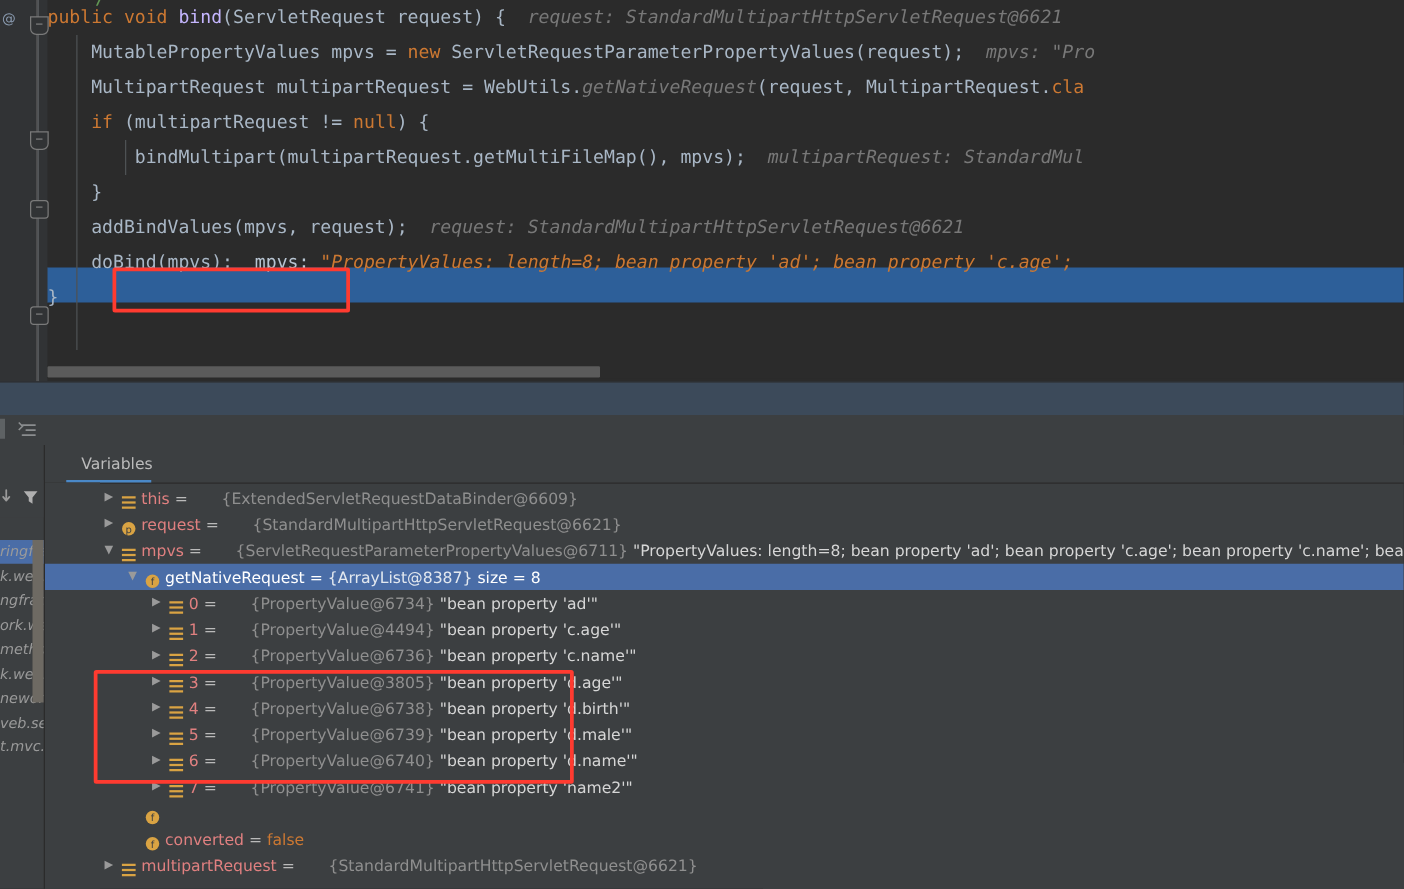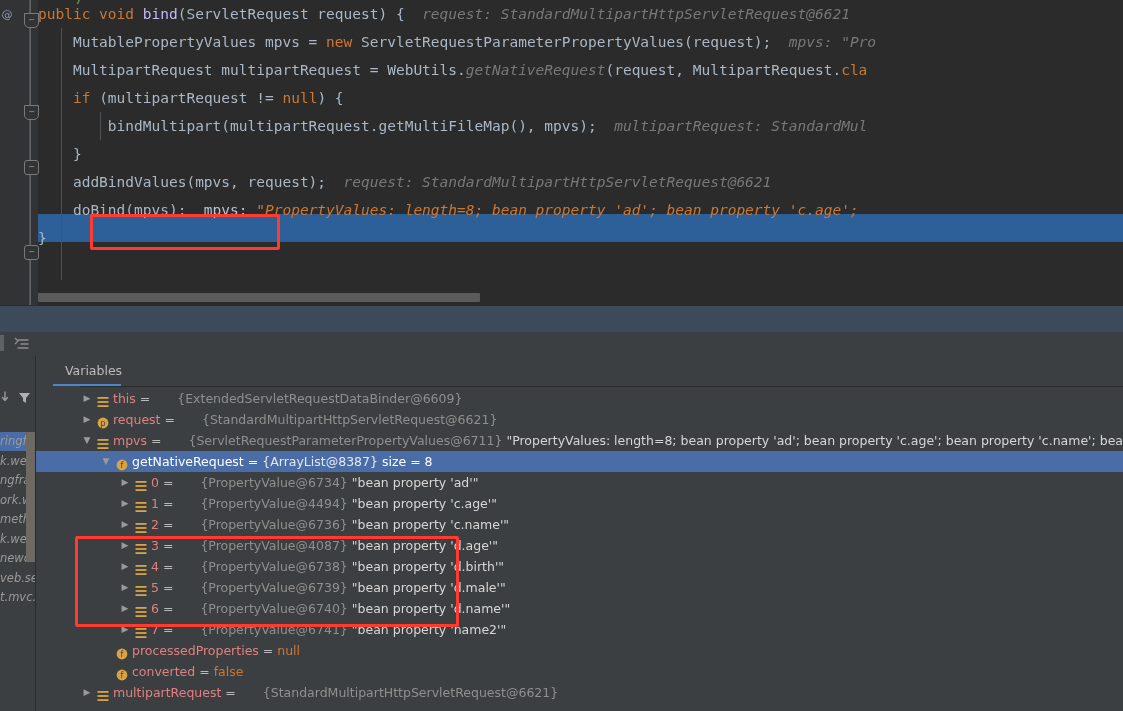--- a/index.html
+++ b/index.html
@@ -215,21 +215,21 @@
             </svg></span>
           <span style="position: absolute; left: 115px; top: 0px; line-height: 21px; white-space: nowrap;"><span class="vname">2</span><span class="eq"> = </span><span class="vtype">{PropertyValue@6736}</span><span class="vval"> "bean property 'c.name'"</span></span>
         </div>
         <div class="row" style="top: 147px;">
           <span class="arrow" style="left: 84px;">▶</span>
           <span class="vicon" style="left: 99px;"><svg width="12" height="12" viewBox="0 0 12 12">
               <rect x="0.5" y="1" width="11" height="1.8" fill="#d9a343"></rect>
               <rect x="0.5" y="5.1" width="11" height="1.8" fill="#d9a343"></rect>
               <rect x="0.5" y="9.2" width="11" height="1.8" fill="#d9a343"></rect>
             </svg></span>
-          <span style="position: absolute; left: 115px; top: 0px; line-height: 21px; white-space: nowrap;"><span class="vname">3</span><span class="eq"> = </span><span class="vtype">{PropertyValue@4087}</span><span class="vval"> "bean property 'd.age'"</span></span>
+          <span style="position: absolute; left: 115px; top: 0px; line-height: 21px; white-space: nowrap;"><span class="vname">3</span><span class="eq"> = </span><span class="vtype">{PropertyValue@3805}</span><span class="vval"> "bean property 'd.age'"</span></span>
         </div>
         <div class="row" style="top: 168px;">
           <span class="arrow" style="left: 84px;">▶</span>
           <span class="vicon" style="left: 99px;"><svg width="12" height="12" viewBox="0 0 12 12">
               <rect x="0.5" y="1" width="11" height="1.8" fill="#d9a343"></rect>
               <rect x="0.5" y="5.1" width="11" height="1.8" fill="#d9a343"></rect>
               <rect x="0.5" y="9.2" width="11" height="1.8" fill="#d9a343"></rect>
             </svg></span>
           <span style="position: absolute; left: 115px; top: 0px; line-height: 21px; white-space: nowrap;"><span class="vname">4</span><span class="eq"> = </span><span class="vtype">{PropertyValue@6738}</span><span class="vval"> "bean property 'd.birth'"</span></span>
         </div>
@@ -258,21 +258,20 @@
               <rect x="0.5" y="5.1" width="11" height="1.8" fill="#d9a343"></rect>
               <rect x="0.5" y="9.2" width="11" height="1.8" fill="#d9a343"></rect>
             </svg></span>
           <span style="position: absolute; left: 115px; top: 0px; line-height: 21px; white-space: nowrap;"><span class="vname">7</span><span class="eq"> = </span><span class="vtype">{PropertyValue@6741}</span><span class="vval"> "bean property 'name2'"</span></span>
         </div>
         <div class="row" style="top: 252px;">
           <span class="vicon" style="left: 80px;"><svg width="12" height="12" viewBox="0 0 12 12">
               <circle cx="6" cy="6" r="5.4" fill="#d9a343"></circle>
               <text x="6" y="9" font-size="8" text-anchor="middle" fill="#3c3f41" font-family="DejaVu Sans">f</text>
             </svg></span>
-          <span style="position: absolute; left: 96px; top: 0px; line-height: 21px; white-space: nowrap;"><span class="vname">processedProperties</span><span class="eq"> = </span><span class="vnull">null</span></span>
         </div>
         <div class="row" style="top: 273px;">
           <span class="vicon" style="left: 80px;"><svg width="12" height="12" viewBox="0 0 12 12">
               <circle cx="6" cy="6" r="5.4" fill="#d9a343"></circle>
               <text x="6" y="9" font-size="8" text-anchor="middle" fill="#3c3f41" font-family="DejaVu Sans">f</text>
             </svg></span>
           <span style="position: absolute; left: 96px; top: 0px; line-height: 21px; white-space: nowrap;"><span class="vname">converted</span><span class="eq"> = </span><span class="vnull">false</span></span>
         </div>
         <div class="row" style="top: 294px;">
           <span class="arrow" style="left: 46px;">▶</span>

